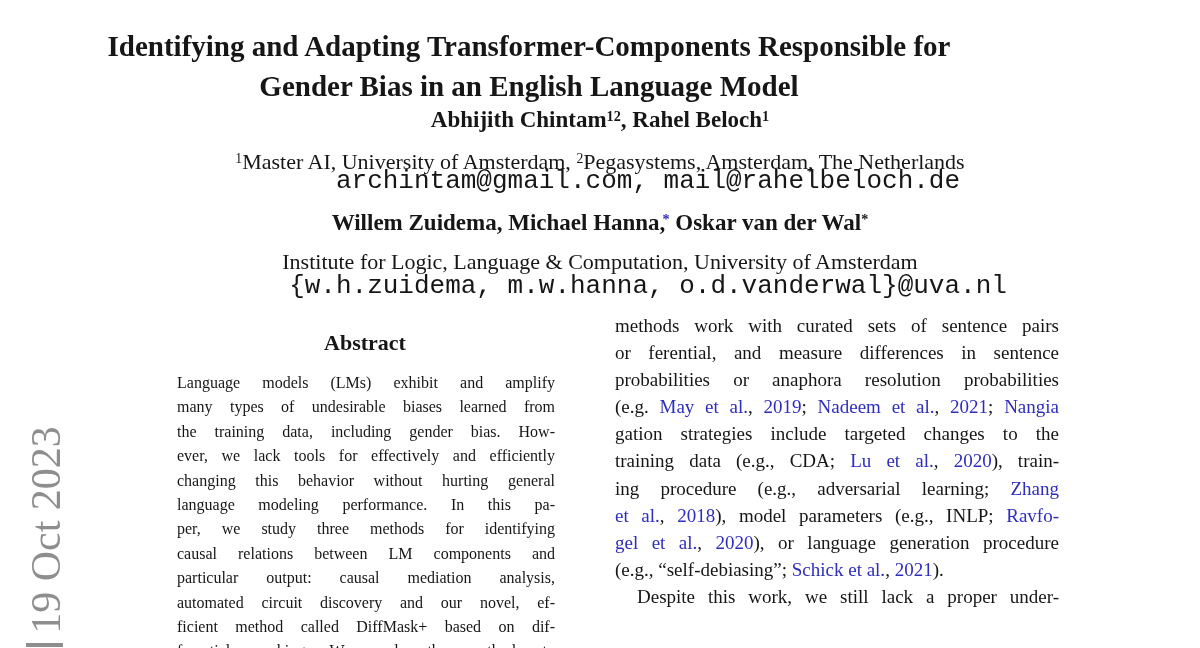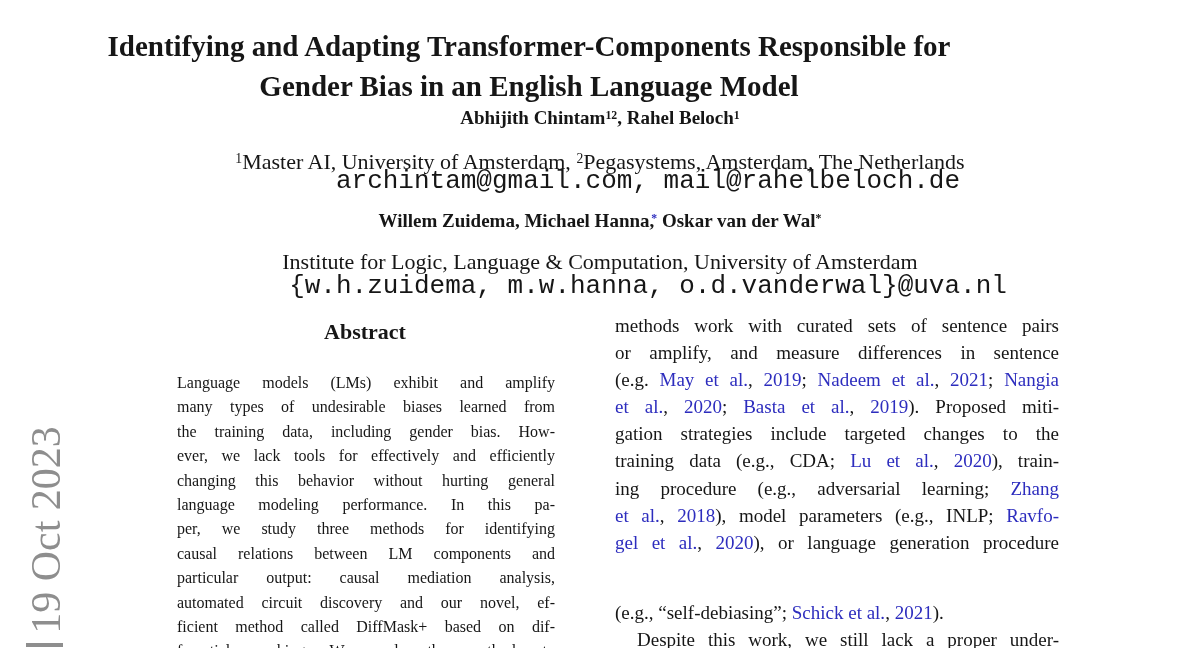--- a/index.html
+++ b/index.html
@@ -11,61 +11,61 @@
     font-family:"Liberation Serif", serif;
     color:#161616;
   }
   .abs { position:absolute; }
   .center { text-align:center; }
 
   .paper-title {
     top:26px; left:0; width:1004px;
     font-size:29px; font-weight:bold; line-height:40px;margin-left:27px;
   }
-  .names-line   { width:1200px; font-size:19px; font-weight:bold; }
+  .names-line   { width:1200px; font-size:23px; font-weight:bold; }
   .affil-line   { width:1200px; font-size:22px; font-weight:normal; }
   .email-line   { width:1200px; font-size:26px; font-family:"Liberation Mono", monospace;padding-left:48px; }
 
   #authors1-names { top:107px; }
   #affil1         { top:149px; }
   #email1         { top:166px; }
   #authors2-names { top:210px; }
   #affil2         { top:249px; }
   #email2         { top:271px;text-align:center; }
 
   .sup {
     font-size:0.62em;
     position:relative; top:-0.45em;
   }
   .asterisk-tight { margin-left:-3px; }
   .cite { color:#2d2dbe; }
 
   .abstract-heading {
-    top:319px; left:175px; width:380px;
+    top:330px; left:175px; width:380px;
     font-size:22px; font-weight:bold; text-align:center;
   }
   .abstract-body {
     top:371px; left:177px; width:378px;
     font-size:16px; line-height:24.4px;
   }
   .abstract-body .line { height:24.4px; }
 
   .right-col {
     top:312px; left:615px; width:444px;
     font-size:19px; line-height:27.1px;
   }
   .right-col .line { height:27.1px; }
 
   .line {
     text-align:justify;
     text-align-last:justify;
     overflow:hidden;
     white-space:normal;
   }
-  .line.last { text-align-last:left;margin-top:43px; }
+  .line.last { text-align-last:left; }
   .line.indent { text-indent:22px; }
 
   .arxiv-stamp {
     left:46px; top:530px;
     transform:translate(-50%,-50%) rotate(-90deg);
     transform-origin:center center;
     white-space:nowrap;
     font-size:42px;
     color:#8e8e8e;
     font-family:"Liberation Serif", serif;
@@ -105,23 +105,23 @@
     <div class="line">per, we study three methods for identifying</div>
     <div class="line">causal relations between LM components and</div>
     <div class="line">particular output: causal mediation analysis,</div>
     <div class="line">automated circuit discovery and our novel, ef-</div>
     <div class="line">ficient method called DiffMask+ based on dif-</div>
     <div class="line">ferential masking. We apply the methods to</div>
   </div>
 
 <div class="abs right-col">
     <div class="line"><span>methods work with curated sets of sentence pairs</span></div>
-    <div class="line"><span>or amplify, and measure differences in sentence</span></div>
+    <div class="line"><span>or ferential, and measure differences in sentence</span></div>
+    <div class="line"><span>probabilities or anaphora resolution probabilities</span></div>
     <div class="line"><span>(e.g. </span><span class="cite">May et al.</span><span>, </span><span class="cite">2019</span><span>; </span><span class="cite">Nadeem et al.</span><span>, </span><span class="cite">2021</span><span>; </span><span class="cite">Nangia</span></div>
-    <div class="line"><span class="cite">et al.</span><span>, </span><span class="cite">2020</span><span>; </span><span class="cite">Basta et al.</span><span>, </span><span class="cite">2019</span><span>). Proposed miti-</span></div>
     <div class="line"><span>gation strategies include targeted changes to the</span></div>
     <div class="line"><span>training data (e.g., CDA; </span><span class="cite">Lu et al.</span><span>, </span><span class="cite">2020</span><span>), train-</span></div>
     <div class="line"><span>ing procedure (e.g., adversarial learning; </span><span class="cite">Zhang</span></div>
     <div class="line"><span class="cite">et al.</span><span>, </span><span class="cite">2018</span><span>), model parameters (e.g., INLP; </span><span class="cite">Ravfo-</span></div>
     <div class="line"><span class="cite">gel et al.</span><span>, </span><span class="cite">2020</span><span>), or language generation procedure</span></div>
     <div class="line last"><span>(e.g., “self-debiasing”; </span><span class="cite">Schick et al.</span><span>, </span><span class="cite">2021</span><span>).</span></div>
     <div class="line indent"><span>Despite this work, we still lack a proper under-</span></div>
   </div>
 
 </body></html>

